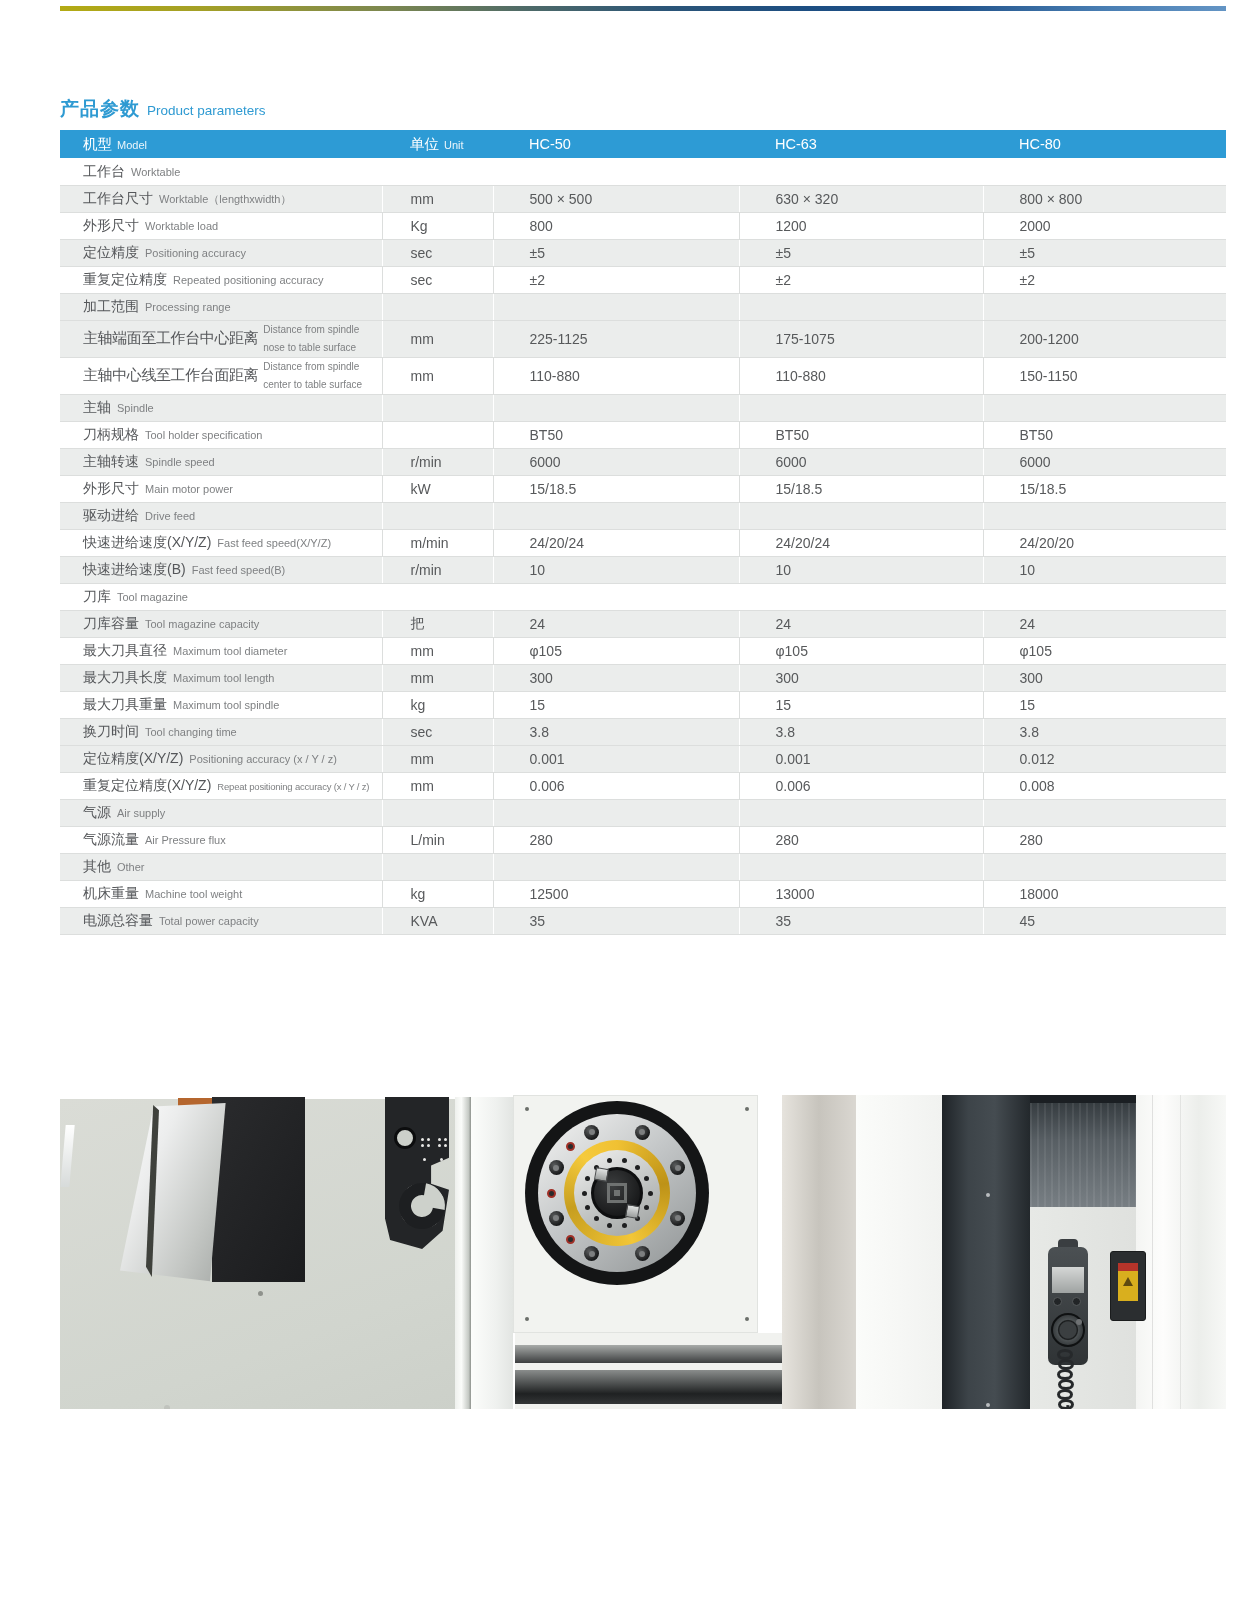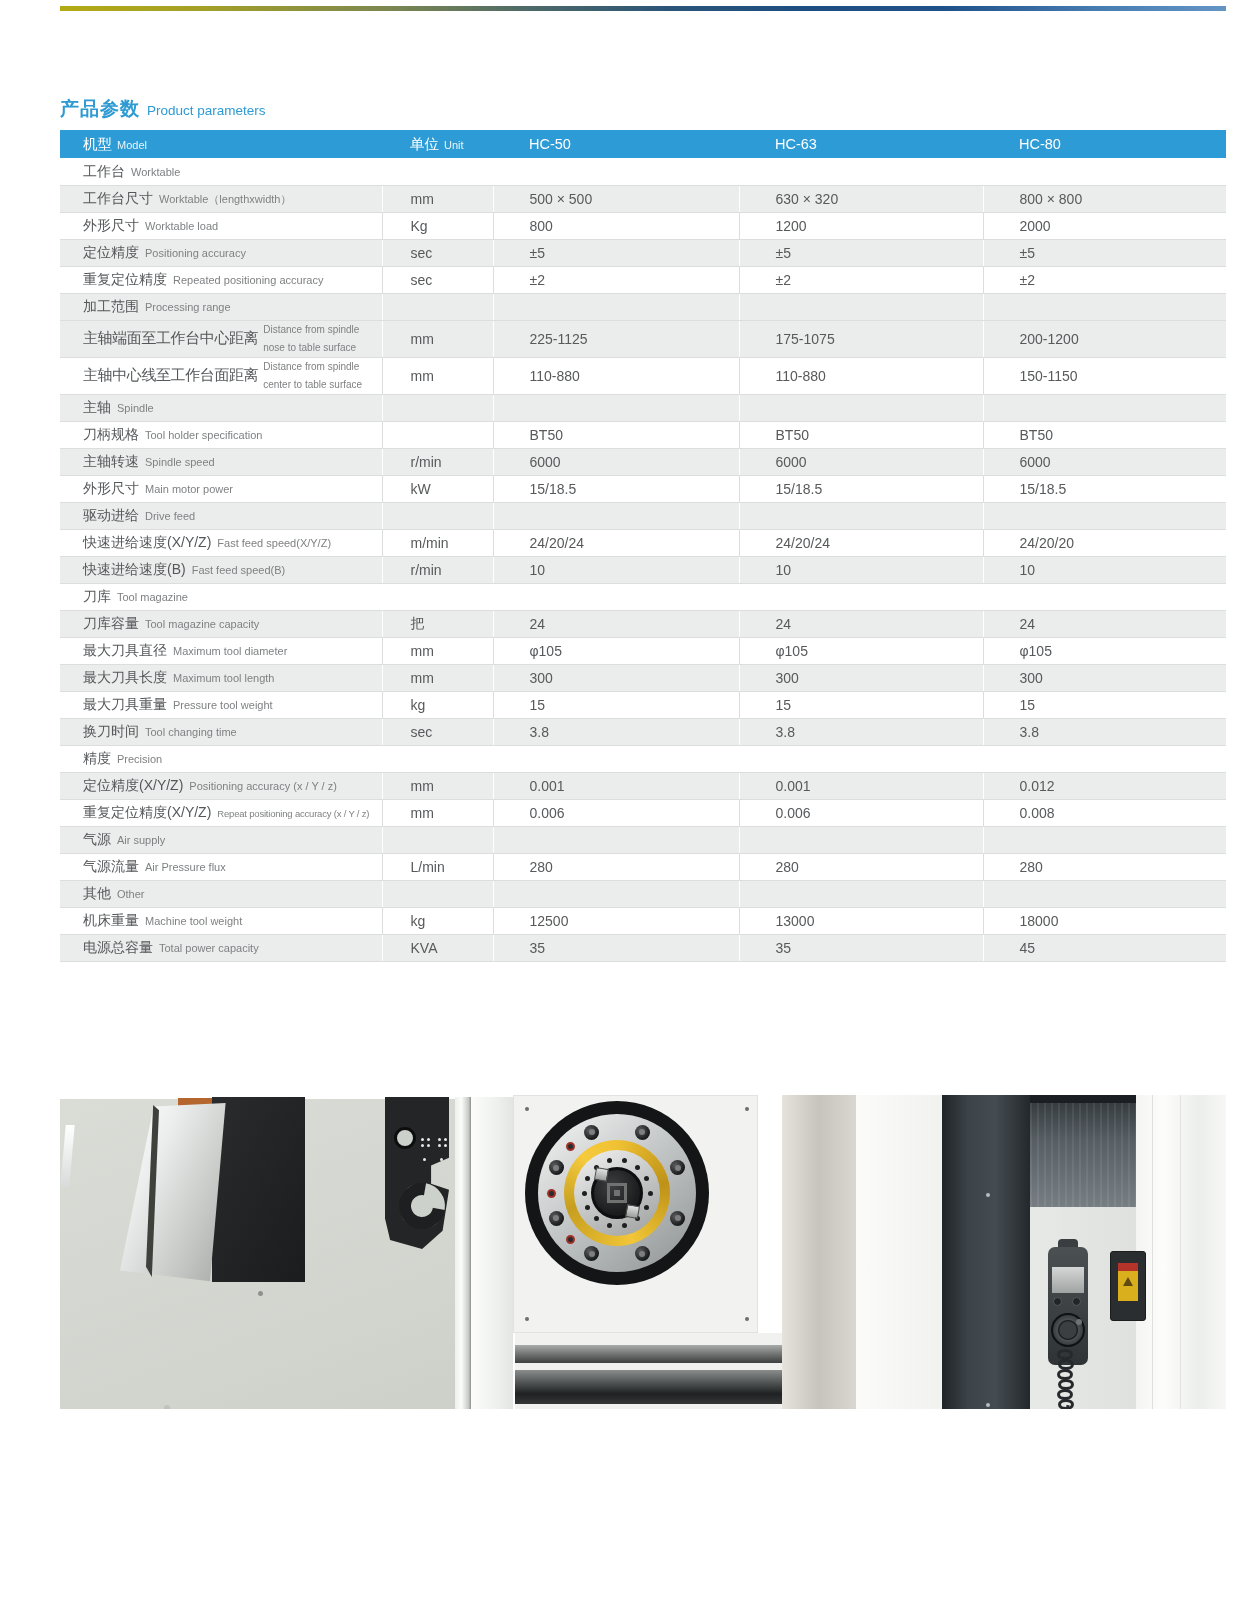--- a/index.html
+++ b/index.html
@@ -199,39 +199,32 @@
           <td class="c-val">φ105</td>
         </tr>
         <tr class="gray">
           <td class="c-label"><span class="zh">最大刀具长度</span><span class="en">Maximum tool length</span></td>
           <td class="c-unit">mm</td>
           <td class="c-val">300</td>
           <td class="c-val">300</td>
           <td class="c-val">300</td>
         </tr>
         <tr class="white">
-          <td class="c-label"><span class="zh">最大刀具重量</span><span class="en">Pressure tool weight</span></td>
+          <td class="c-label"><span class="zh">最大刀具重量</span><span class="en">Maximum tool spindle</span></td>
           <td class="c-unit">kg</td>
           <td class="c-val">15</td>
           <td class="c-val">15</td>
           <td class="c-val">15</td>
         </tr>
         <tr class="gray">
           <td class="c-label"><span class="zh">换刀时间</span><span class="en">Tool changing time</span></td>
           <td class="c-unit">sec</td>
           <td class="c-val">3.8</td>
           <td class="c-val">3.8</td>
           <td class="c-val">3.8</td>
-        </tr>
-        <tr class="sec white">
-          <td class="c-label"><span class="zh">精度</span><span class="en">Precision</span></td>
-          <td class="c-unit"></td>
-          <td class="c-val"></td>
-          <td class="c-val"></td>
-          <td class="c-val"></td>
         </tr>
         <tr class="gray">
           <td class="c-label"><span class="zh">定位精度(X/Y/Z)</span><span class="en">Positioning accuracy (x / Y / z)</span></td>
           <td class="c-unit">mm</td>
           <td class="c-val">0.001</td>
           <td class="c-val">0.001</td>
           <td class="c-val">0.012</td>
         </tr>
         <tr class="white">
           <td class="c-label"><span class="zh">重复定位精度(X/Y/Z)</span><span class="en en-t">Repeat positioning accuracy (x / Y / z)</span></td>

